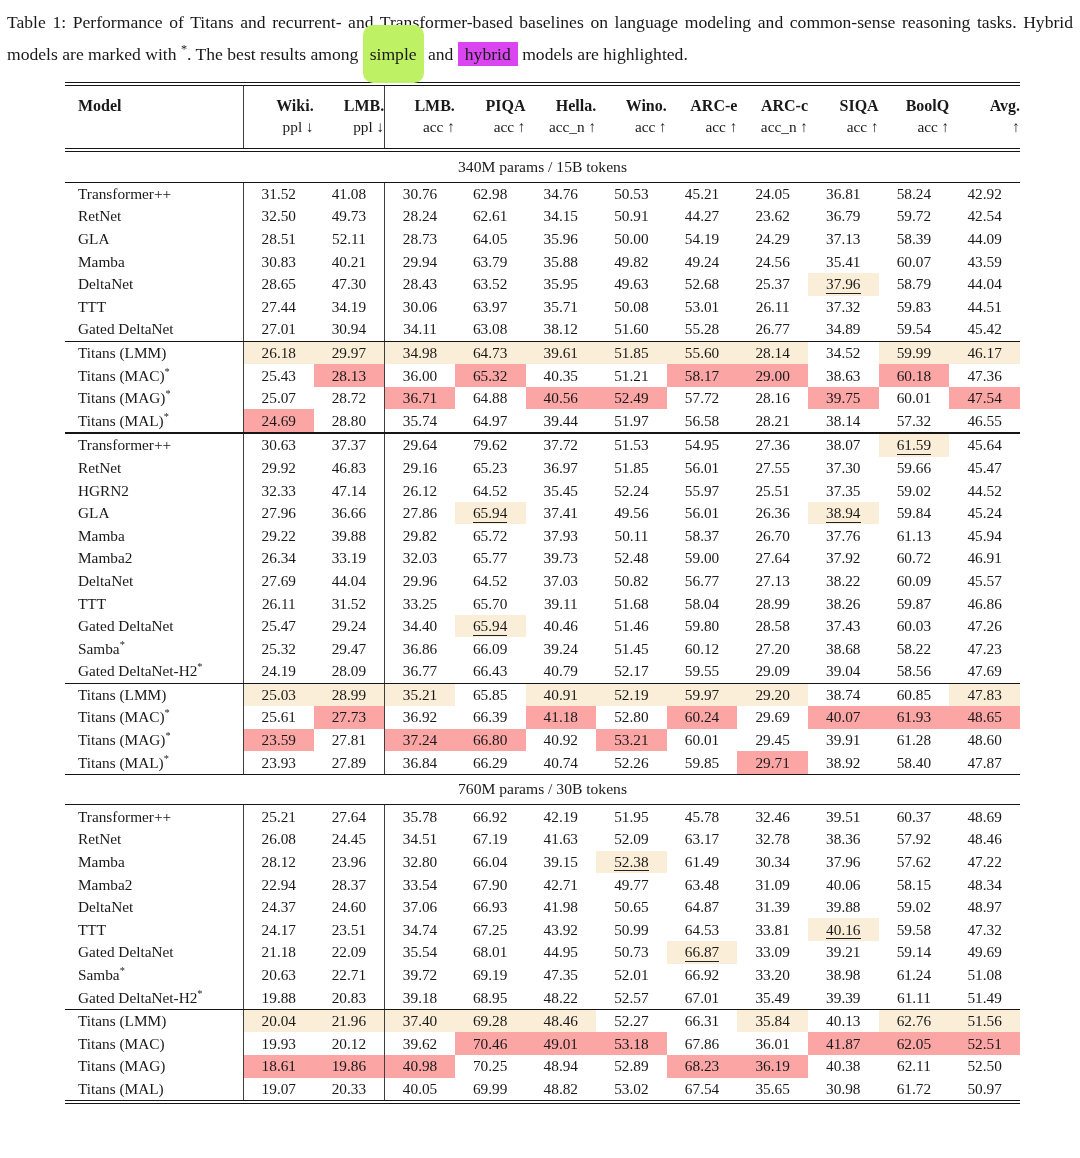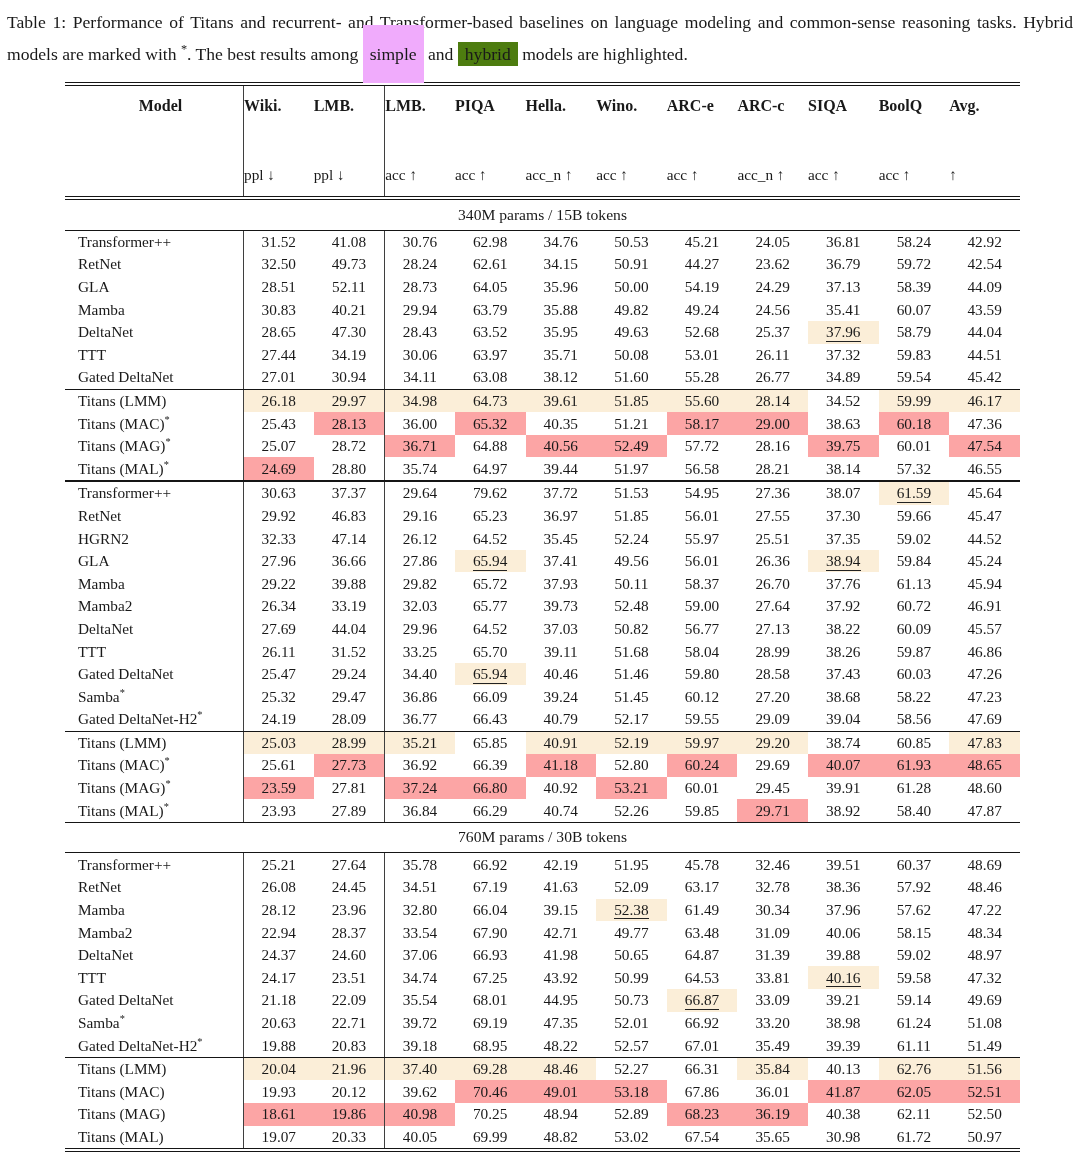--- a/index.html
+++ b/index.html
@@ -6,35 +6,35 @@
   .page{
     width:1080px;height:1158px;background:#ffffff;color:#191919;
     font-family:"Liberation Serif","DejaVu Serif",serif;
     box-sizing:border-box;overflow:hidden;
   }
   .cap{
     margin:6px 7px 12px 7px;
     font-size:17.6px;line-height:1.82;text-align:justify;
   }
   .cap sup{font-size:70%;line-height:0;}
-  .hl-simple{background:#f0abfc;padding:19px 7px;}
-  .hl-hybrid{background:#4d7c0f;padding:2px 7px;}
+  .hl-simple{background:#bef264;padding:19px 7px;border-radius:10px;}
+  .hl-hybrid{background:#d946ef;padding:2px 7px;}
   table.results{
     margin-left:65px;width:955px;table-layout:fixed;
     border-collapse:separate;border-spacing:0;
   }
   col.cmodel{width:178px;}
   
   tr.rdouble td{height:2px;padding:0;border-top:1px solid #151515;border-bottom:1px solid #151515;}
   tr.rsingle td{height:0;padding:0;border-top:1px solid #151515;}
   tr.rsep td{height:0;padding:0;border-top:1.4px solid #151515;}
   
-  th{font-weight:bold;font-size:16px;padding:9px 0 11px 0;vertical-align:top;text-align:left;line-height:21px;}
-  th.model{text-align:center;padding-left:13px;}
-  th .sub{font-weight:normal;font-size:15.3px;line-height:21px;margin-top:48px;}
+  th{font-weight:bold;font-size:16px;padding:9px 0 11px 0;vertical-align:top;text-align:right;line-height:21px;}
+  th.model{text-align:left;padding-left:13px;}
+  th .sub{font-weight:normal;font-size:15.3px;line-height:21px;}
   
   tr.stitle td{font-size:15.6px;text-align:center;padding:5.5px 0 6px 0;}
   
   td{font-size:15.3px;line-height:18px;padding:2.3px 2px;text-align:center;overflow:hidden;white-space:nowrap;}
   td.model{text-align:left;padding-left:13px;}
   td sup,th sup{font-size:68%;line-height:0;}
   .vl{border-left:1px solid #3f3f3f;}
   .bg1{background:#fbeed8;}
   .bg2{background:#fca5a5;}
   .ul{border-bottom:1.2px solid #222;padding-bottom:0.5px;}

